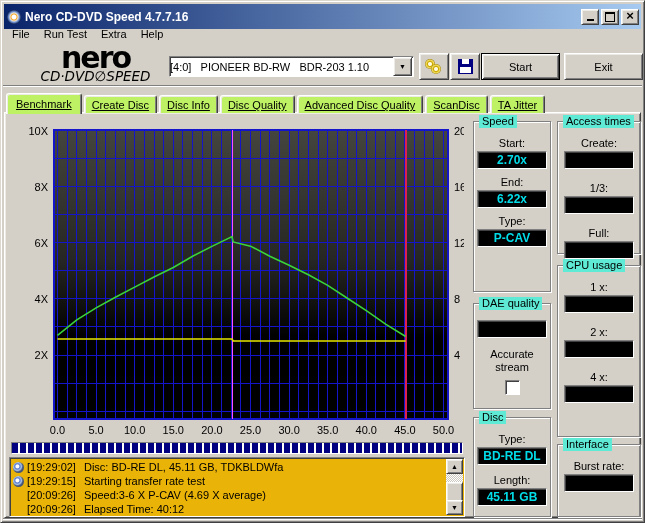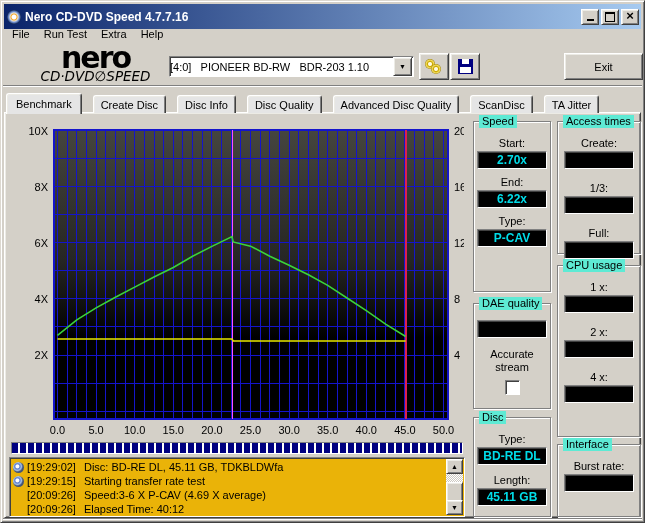--- a/index.html
+++ b/index.html
@@ -44,23 +44,23 @@
   .icon-eject .d1,.icon-eject .d2{position:absolute;width:10px;height:10px;border-radius:50%;
     background:radial-gradient(circle at 50% 50%,#fffbe0 0 1.5px,#caa800 2.5px,#f7e36b 4px,#9a7d00 5px);}
   .icon-eject .d1{left:0;top:0;}
   .icon-eject .d2{left:6px;top:5px;}
   .icon-floppy{position:relative;width:15px;height:15px;background:#000080;}
   .icon-floppy:before{content:"";position:absolute;left:4px;top:0;width:7px;height:5px;background:#fff;}
   .icon-floppy:after{content:"";position:absolute;left:2px;bottom:1px;width:11px;height:6px;background:#fff;}
   .groove{position:absolute;left:2px;width:639px;height:0;border-top:1px solid #808080;border-bottom:1px solid #fff;}
   
   .tabs{position:absolute;left:5px;top:90px;height:22px;display:flex;align-items:flex-end;z-index:3;}
-  .tab{padding:3px 7px 2px 7px;background:#e5e5e5;border:1px solid #404040;border-bottom:none;
+  .tab{padding:3px 7px 2px 7px;background:#bef264;border:1px solid #404040;border-bottom:none;
     border-top-color:#fff;border-left-color:#fff;border-radius:3px 3px 0 0;
-    box-shadow:inset 1px 1px 0 #ecebe5, inset -1px 0 0 #808080;margin-right:11px;white-space:nowrap;}
+    box-shadow:inset 1px 1px 0 #ecebe5, inset -1px 0 0 #808080;margin-right:2px;white-space:nowrap;text-decoration:underline;}
   .tab.active{padding:4px 9px 4px 9px;position:relative;margin-bottom:-1px;z-index:4;}
   .tabpanel{position:absolute;left:3px;top:111px;width:637px;height:406px;background:#d4d0c8;
     border:1px solid;border-color:#fff #404040 #404040 #fff;box-shadow:inset 1px 1px 0 #ecebe5, inset -1px -1px 0 #808080;box-sizing:border-box;}
   
   #chart{position:absolute;left:7px;top:117px;width:456px;height:324px;z-index:5;}
   
   .progress{position:absolute;left:10px;top:441px;width:452px;height:12px;box-sizing:border-box;background:#fff;
     border:1px solid;border-color:#808080 #fff #fff #808080;box-shadow:inset 1px 1px 0 #404040;z-index:5;}
   .progress-fill{height:100%;background:repeating-linear-gradient(90deg,#000080 0 6px,#fff 6px 8px);}
   .log{position:absolute;left:8px;top:456px;width:456px;height:60px;background:#eab308;box-sizing:border-box;
@@ -136,20 +136,21 @@
 
   <div class="btn tool-eject">
     <div class="icon-eject">
         <div class="d1"></div>
         <div class="d2"></div>
       </div>
   </div>
   <div class="btn tool-save">
     <div class="icon-floppy"></div>
   </div>
+  <div class="btn btn-start default">Start</div>
   <div class="btn btn-exit">Exit</div>
 
   <div class="groove" style="top:84px"></div>
 
   <div class="tabs" id="tabs">
       <div class="tab active">Benchmark</div>
       <div class="tab">Create Disc</div>
       <div class="tab">Disc Info</div>
       <div class="tab">Disc Quality</div>
       <div class="tab">Advanced Disc Quality</div>

